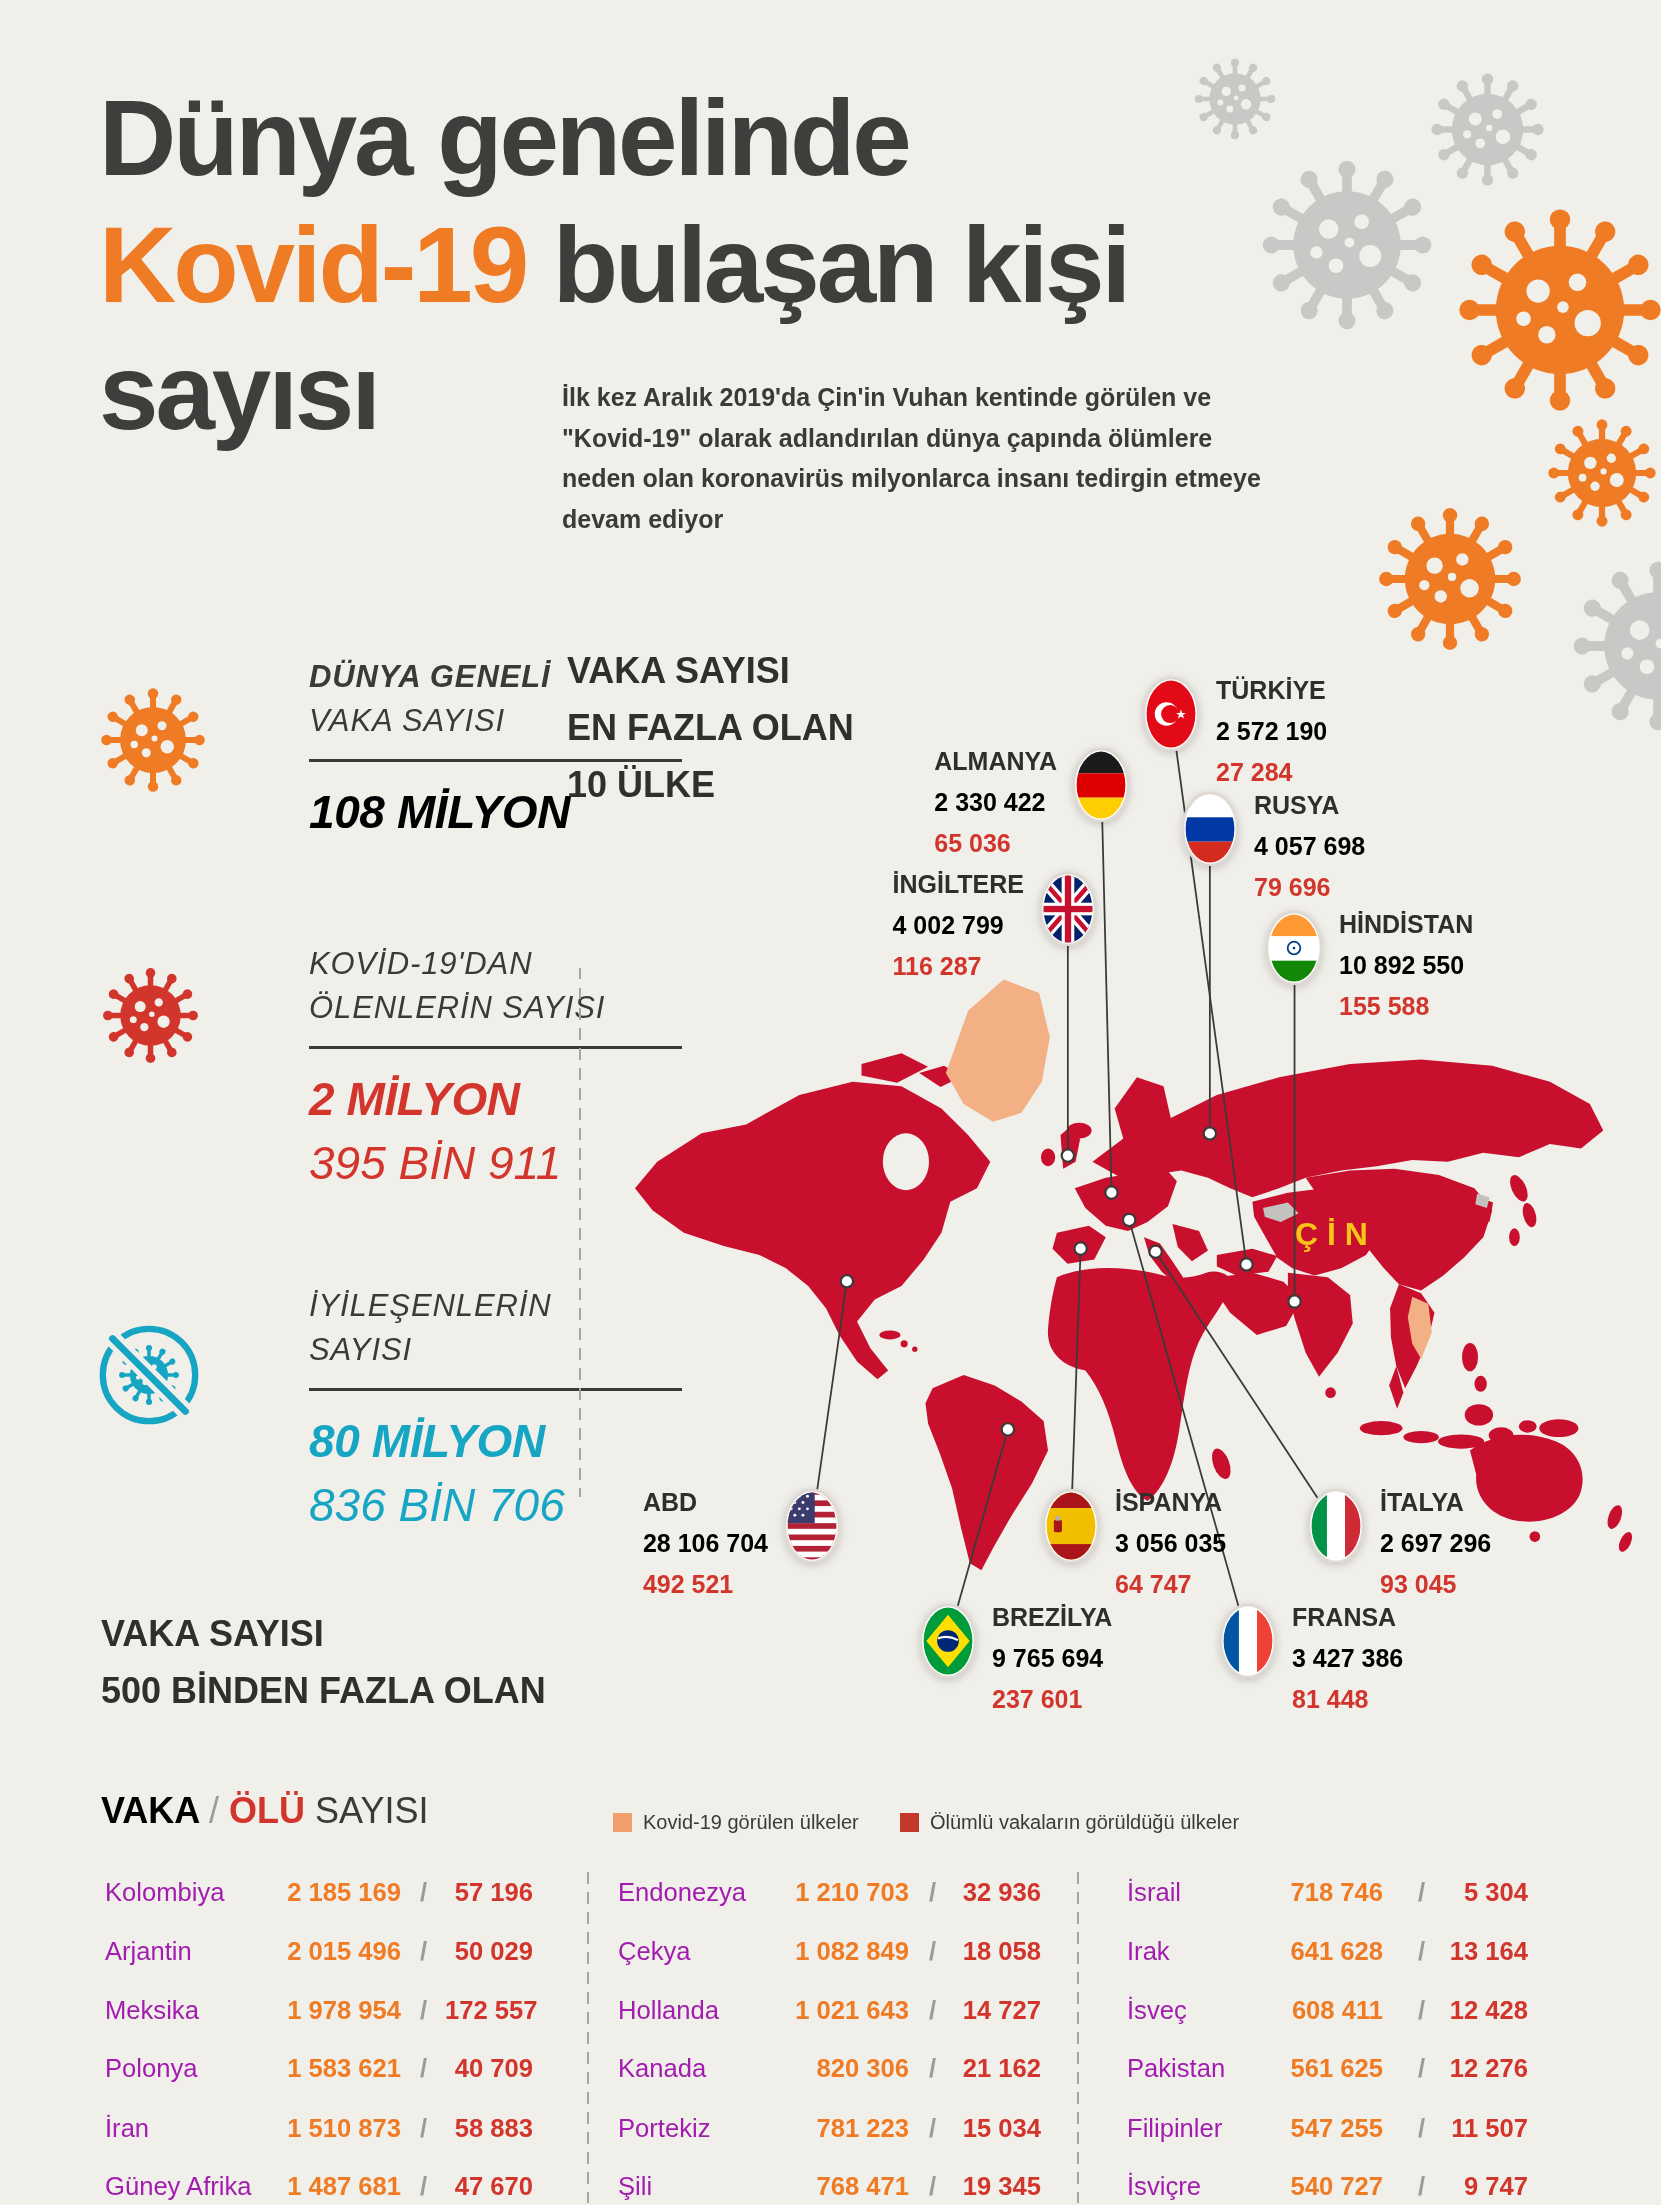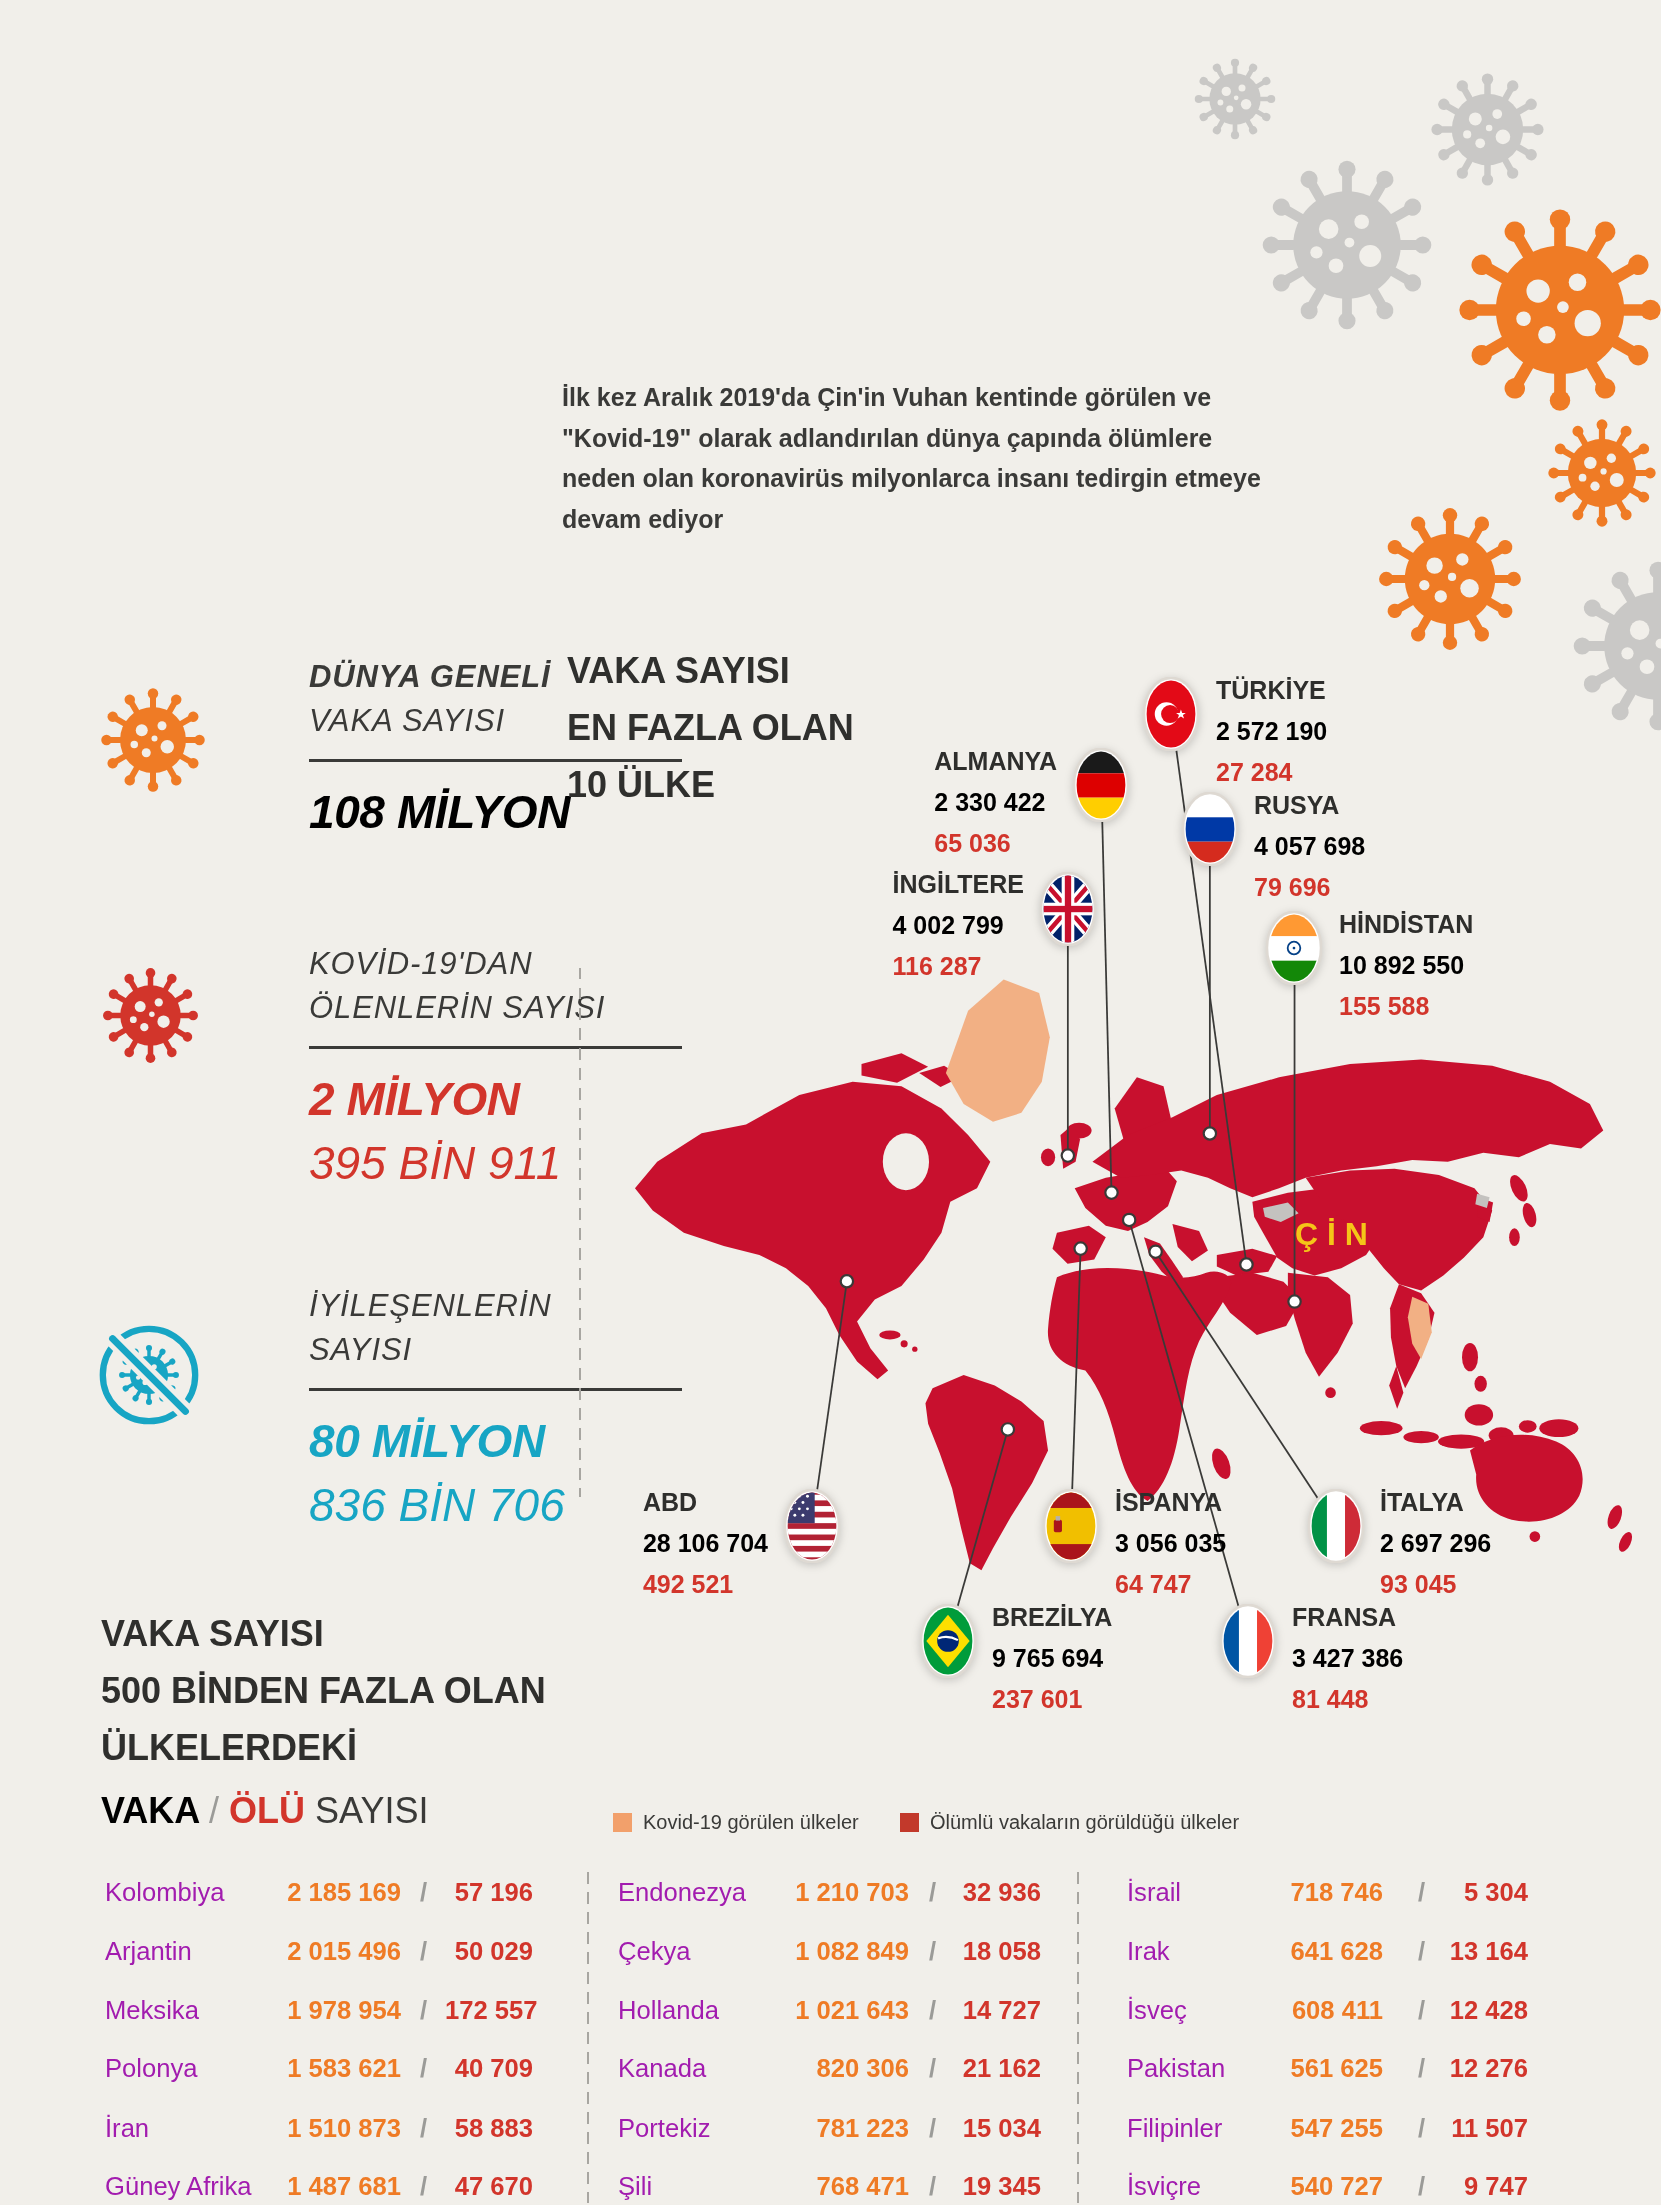--- a/index.html
+++ b/index.html
@@ -119,20 +119,25 @@
             <circle cx="12" cy="-19" r="6"></circle>
             <circle cx="19" cy="9" r="9"></circle>
           <circle cx="-9" cy="17" r="6"></circle>
             <circle cx="-25" cy="6" r="5"></circle>
             <circle cx="2" cy="-2" r="4"></circle>
         </g>
       </symbol>
     </defs>
   </svg>
 
+  <div class="title">
+    <div>Dünya genelinde</div>
+    <div><span class="hl">Kovid-19</span><span> bulaşan kişi</span></div>
+    <div>sayısı</div>
+  </div>
 
   <div class="intro">İlk kez Aralık 2019'da Çin'in Vuhan kentinde görülen ve "Kovid-19" olarak adlandırılan dünya çapında ölümlere neden olan koronavirüs milyonlarca insanı tedirgin etmeye devam ediyor</div>
 
   <svg class="virus-deco" style="left:1193px;top:57px;width:84px;height:84px;color:#C9C8C6" viewBox="0 0 190 190" width="84" height="84">
       <use href="#virus"></use>
     </svg>
   <svg class="virus-deco" style="left:1429px;top:71px;width:117px;height:117px;color:#C9C8C6" viewBox="0 0 265 265" width="117" height="117">
       <use href="#virus"></use>
     </svg>
   <svg class="virus-deco" style="left:1259px;top:157px;width:176px;height:176px;color:#C9C8C6" viewBox="0 0 400 400" width="176" height="176">
@@ -522,21 +527,20 @@
   </div>
   <div class="callout" style="left:1292px;top:1597px">
     <div class="c-name">FRANSA</div>
     <div class="orange">3 427 386</div>
     <div class="red">81 448</div>
   </div>
 
   <div class="big-head" style="left:101px;top:1605px">
     <div>VAKA SAYISI</div>
     <div>500 BİNDEN FAZLA OLAN</div>
-    <div>ÜLKELERDEKİ</div>
   </div>
   <div class="subhead">
     <span class="orange">VAKA</span>
     <span class="gray s">/</span>
     <span class="red">ÖLÜ</span>
     <span class="s">SAYISI</span>
   </div>
 
   <div class="legend-item" style="left:613px;top:1811px">
     <span class="legend-sq" style="background:#F2A06B"></span>

